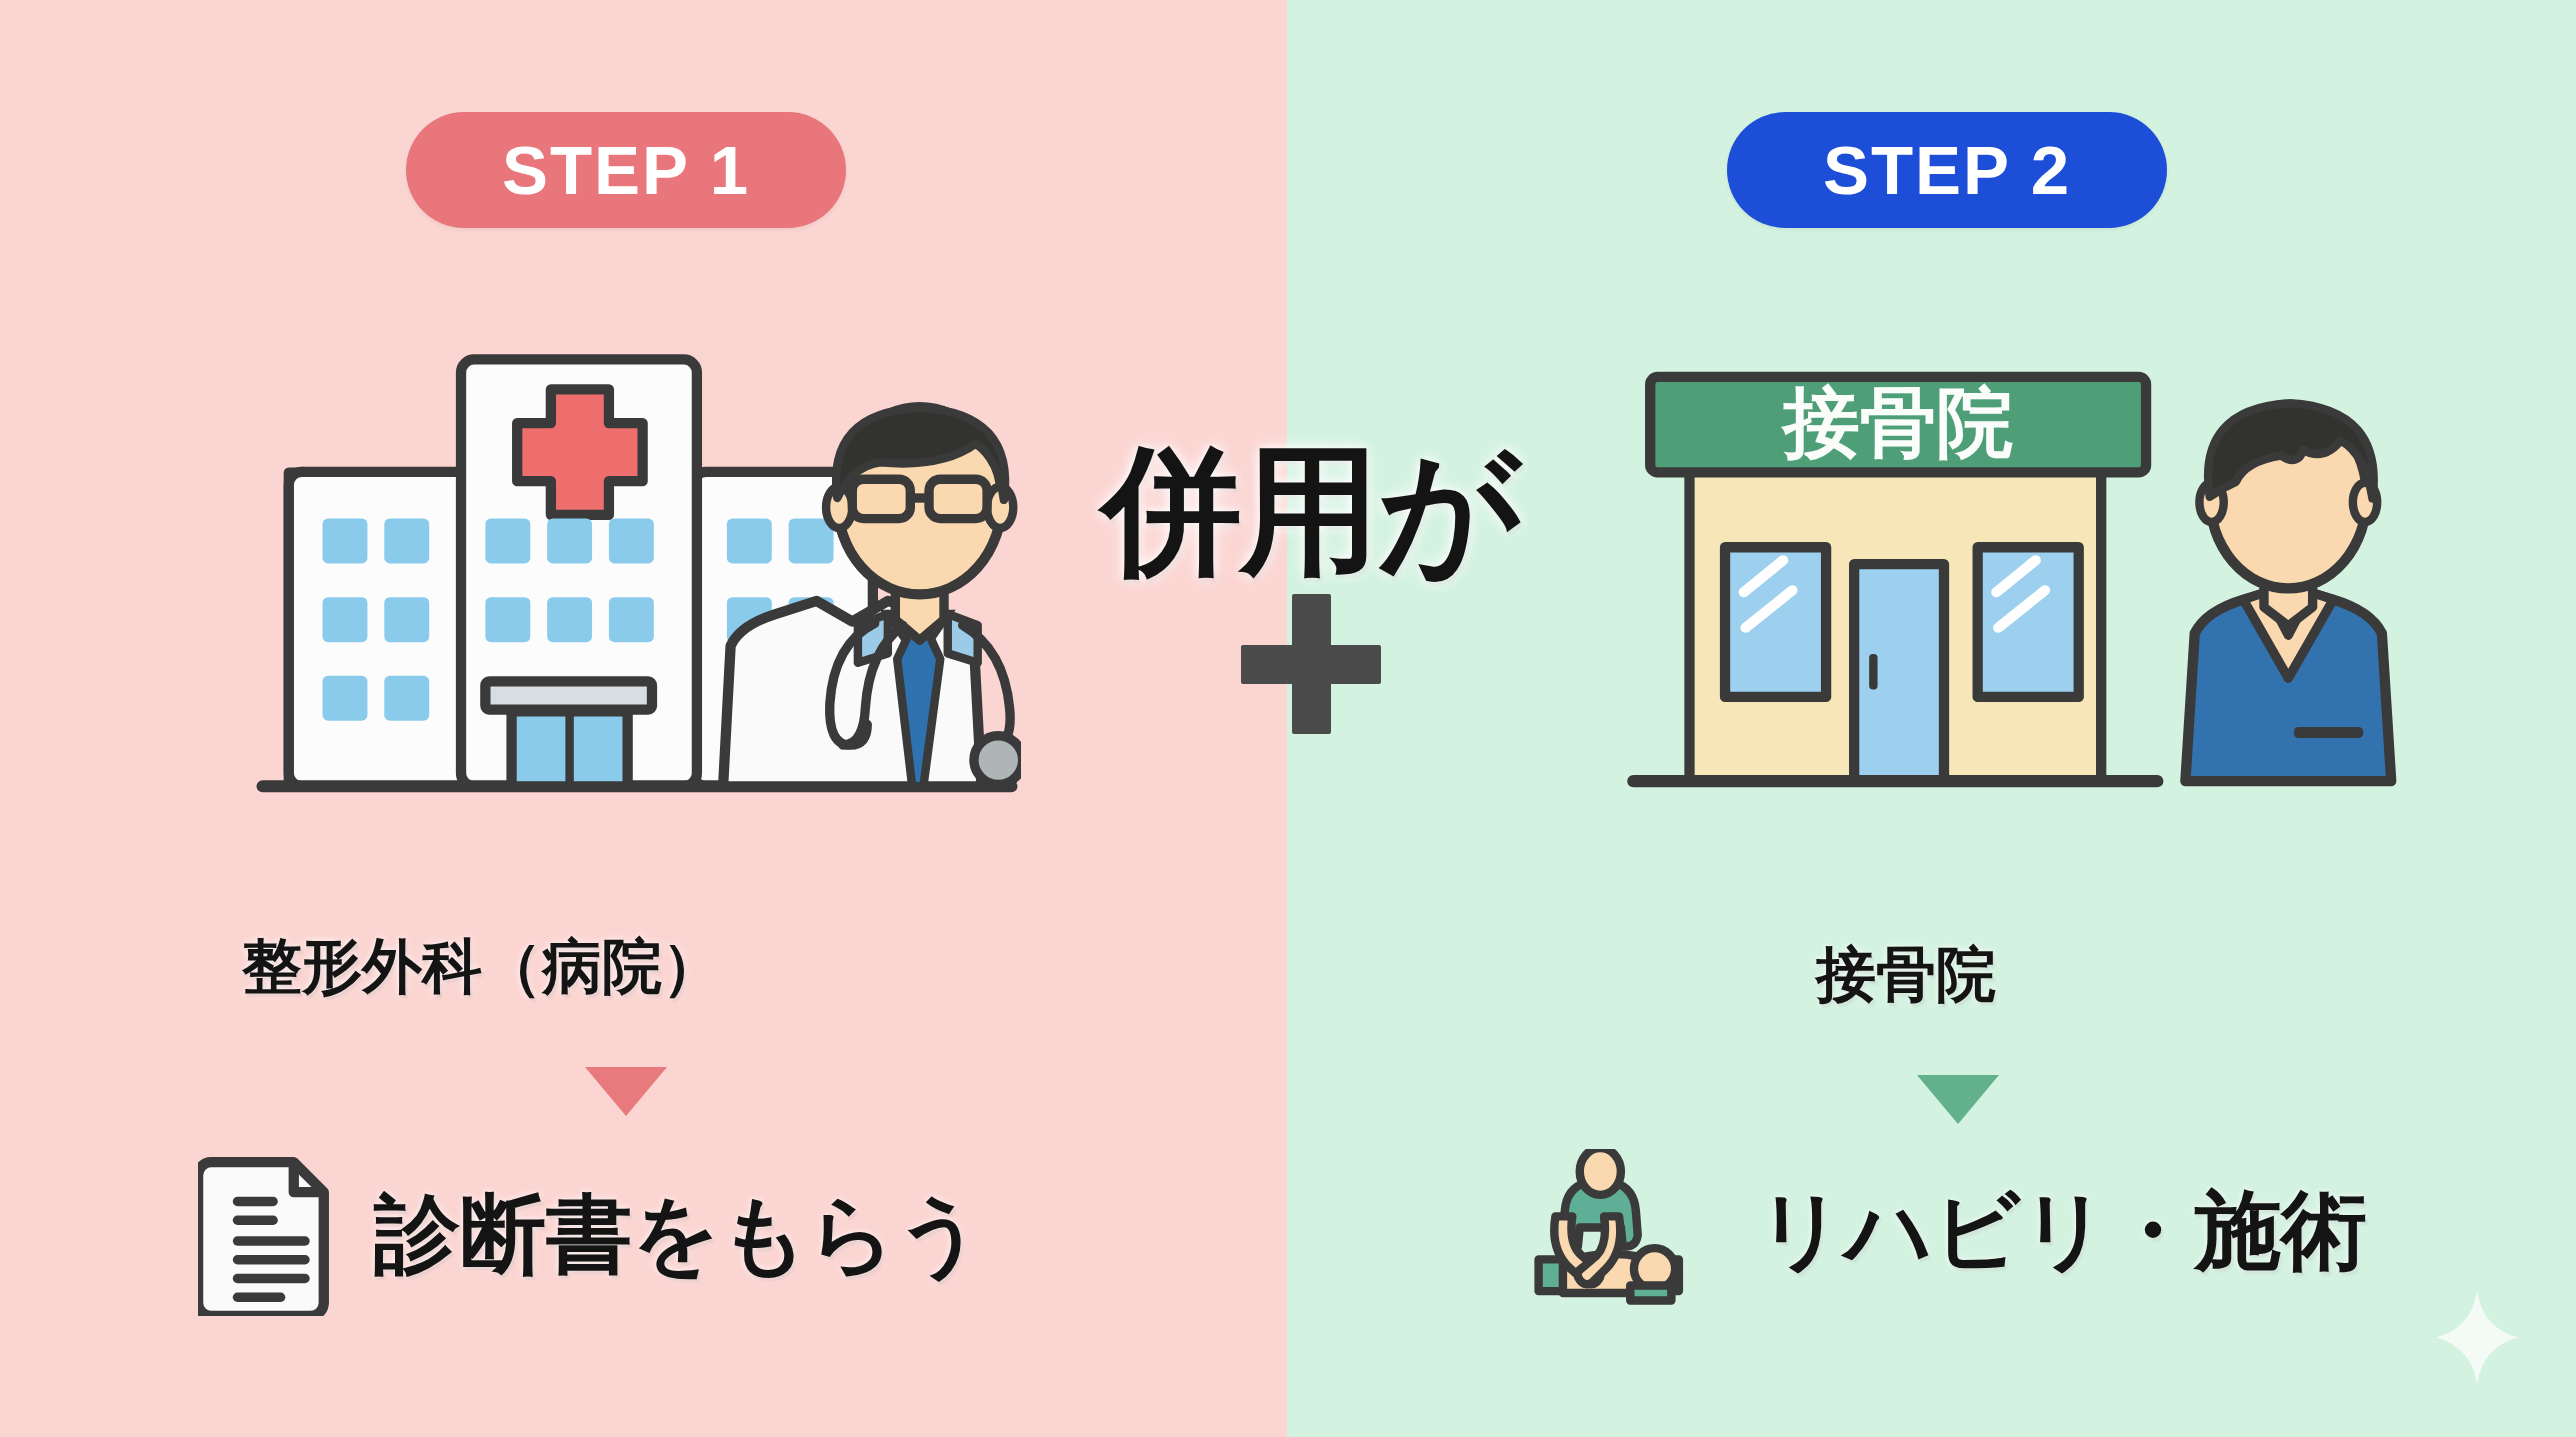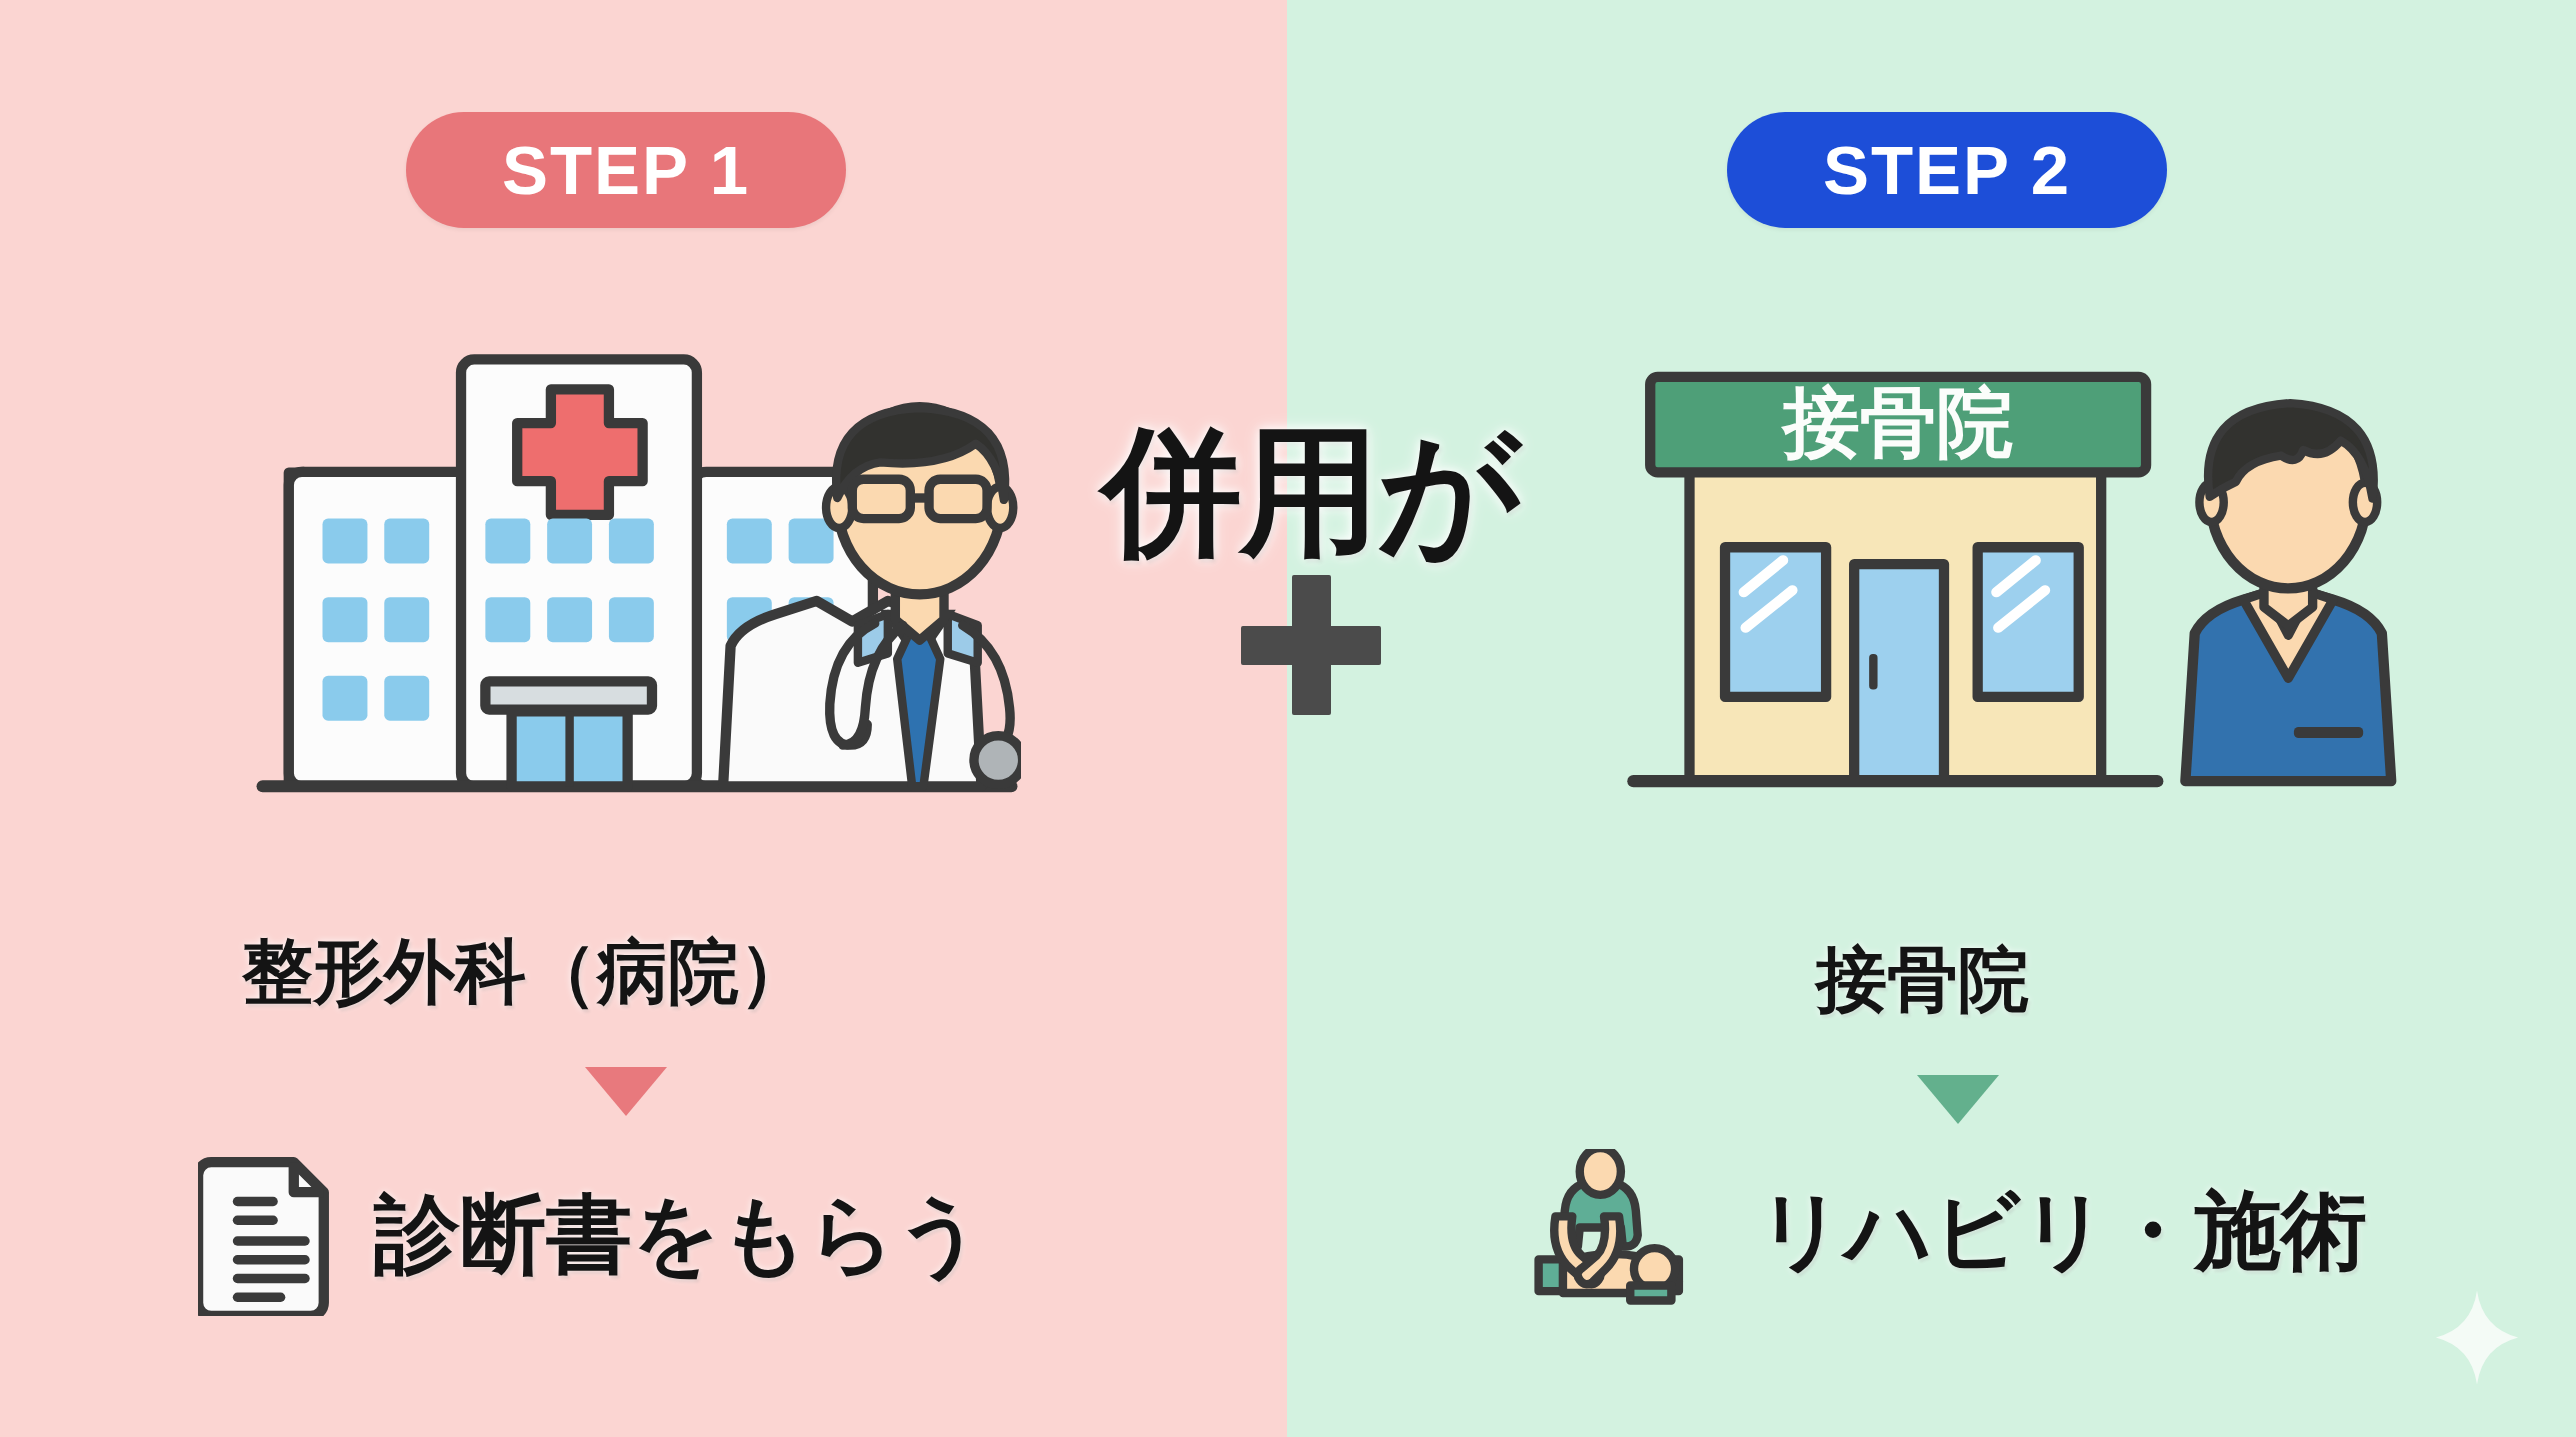--- a/index.html
+++ b/index.html
@@ -56,21 +56,21 @@
   .illus {
     position: absolute;
   }
   .illus-hospital { left: 253px;  top: 337px; }
   .illus-clinic   { left: 1624px; top: 360px; }
 
   
   .center-stack {
     position: absolute;
     left: 1011px;
-    top: 421px;
+    top: 440px;
     width: 599px;
     text-align: center;
     pointer-events: none;
   }
   .center-line {
     font-family: "DejaVu Sans", "Liberation Sans", sans-serif;
     font-weight: 700;
     font-size: 140px;
     line-height: 1.02;
     color: #141414;
@@ -98,21 +98,21 @@
     border-radius: 1.9px;
   }
   .plus-glyph::before { left: 0; top: 51px; width: 140px; height: 39px; }
   .plus-glyph::after  { top: 0; left: 51px; height: 140px; width: 39px; }
 
   
   .caption {
     position: absolute;
     font-family: "DejaVu Sans", "Liberation Sans", sans-serif;
     font-weight: 700;
-    font-size: 71px;
+    font-size: 60px;
     line-height: 1;
     color: #141414;
     white-space: nowrap;
     text-shadow: 0 0 7.5px rgba(255,255,255,0.9), 1.9px 2.8px 2.8px rgba(0,0,0,0.1);
   }
   .caption-left  { left: 242px;  top: 936px; }
   .caption-right { left: 1816px; top: 944px; }
 
   
   .arrow {

